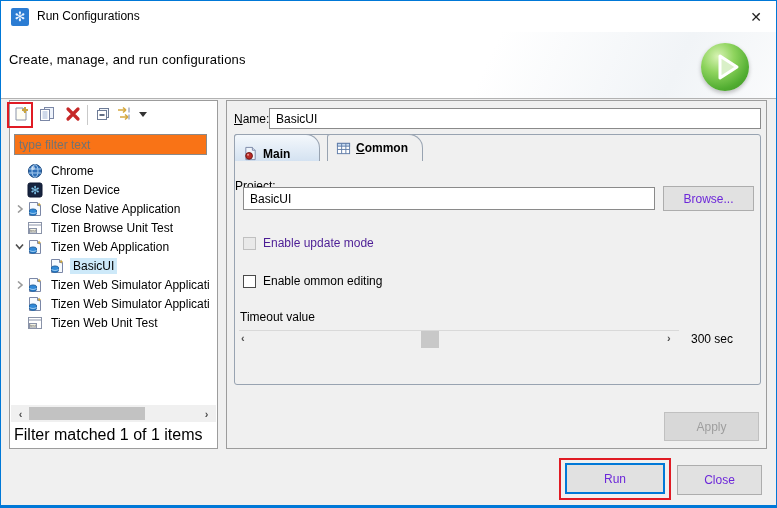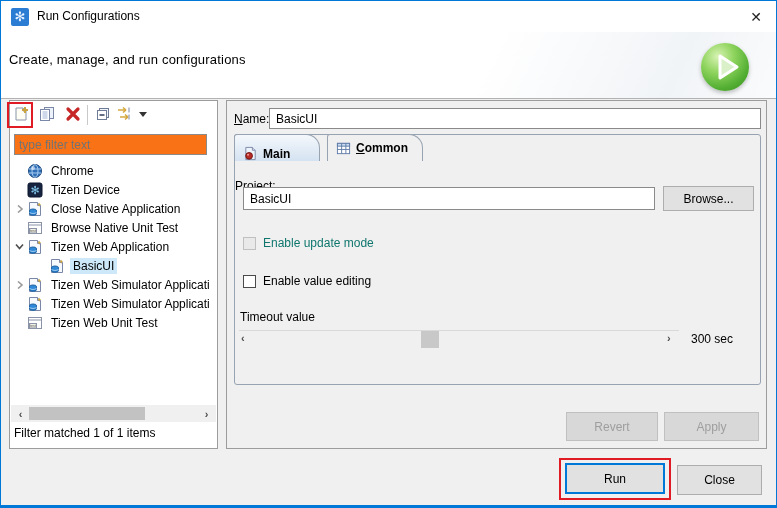--- a/index.html
+++ b/index.html
@@ -51,45 +51,45 @@
   .ticon { width:16px; height:16px; flex:0 0 16px; margin-right:5px; }
   .tlabel { padding:1px 3px; }
   .tsel { background:#cde9f9; }
   .ind { padding-left:22px; }
 
   
   #hscroll { left:10px; top:404px; width:205px; height:17px; background:#f0f0f0; }
   .sb-arrow { position:absolute; top:1px; width:15px; height:15px; color:#4d4d4d; font-size:11px; font-weight:bold;
               display:flex; align-items:center; justify-content:center; }
   #hthumb { position:absolute; left:18px; top:2px; width:116px; height:13px; background:#c2c2c2; }
-  #filter-status { left:13px; top:425px; font-size:12px; }
+  #filter-status { left:13px; top:425px; font-size:16px; }
 
   
   #name-label { left:233px; top:111px; }
   .mnemo { text-decoration:underline; }
   .tfield { border:1px solid #8a8a8a; background:#fff; font-family:"Liberation Sans", sans-serif; font-size:12px; padding:0 6px; color:#000; }
   #name-input { left:268px; top:107px; width:492px; height:21px; }
 
   
   #tab-folder { left:233px; top:133px; width:527px; height:251px; border:1px solid #98a3b1; border-radius:3px; background:#f0f0f0; }
   .tab { position:absolute; top:133px; height:27px; display:flex; align-items:center; gap:5px; padding:0 12px 0 8px; font-size:12px; }
   #tab-main { left:233px; width:86px; background:linear-gradient(#f4f8fc,#d4e2f1);
               border:1px solid #98a3b1; border-bottom:none; border-radius:3px 14px 0 0; font-weight:bold; z-index:3;align-items:flex-end; }
   #tab-common { left:326px; width:96px; background:#f0f0f0; border:1px solid #98a3b1; border-bottom:none;
                 border-radius:3px 14px 0 0; z-index:1;font-weight:bold; }
 
   
   #project-label { left:234px; top:170px;margin-top:8px; }
   #project-input { left:242px; top:186px; width:412px; height:23px; }
   .btn { position:absolute; background:#e1e1e1; border:1px solid #adadad; font-family:"Liberation Sans", sans-serif;
-         font-size:12px; display:flex; align-items:center; justify-content:center; color:#000000; }
+         font-size:12px; display:flex; align-items:center; justify-content:center; color:#6d28d9; }
   #browse-btn { left:662px; top:185px; width:91px; height:25px; }
   .cb { position:absolute; width:13px; height:13px; }
   #cb-update { left:242px; top:236px; background:#e9e9e9; border:1px solid #c0c0c0; }
-  #cb-update-label { left:262px; top:235px; color:#0f766e; }
+  #cb-update-label { left:262px; top:235px; color:#4c1d95; }
   #cb-live { left:242px; top:274px; background:#fff; border:1px solid #4a4a4a; }
   #cb-live-label { left:262px; top:273px; }
   #timeout-label { left:239px; top:309px; }
   #slider-track { left:238px; top:329px; width:440px; height:1px; background:#d9d9d9; }
   .sl-arrow { position:absolute; top:331px; color:#4d4d4d; font-size:11px; font-weight:bold; }
   #sl-left { left:240px; }
   #sl-right { left:666px; }
   #sl-thumb { left:420px; top:330px; width:18px; height:17px; background:#c8c8c8; }
   #timeout-value { left:690px; top:331px; }
 
@@ -202,21 +202,21 @@
   </div>
 
   <div class="trow" style="top:217px;">
     <span class="exp"></span>
     <svg class="ticon" viewBox="0 0 16 16">
       <rect x="1.5" y="2.5" width="13" height="11" fill="#ffffff" stroke="#8a93a8"></rect>
       <path d="M1.5 5 h13" stroke="#8a93a8"></path>
       <rect x="2.5" y="8.5" width="7" height="4.5" fill="#f1f1e4" stroke="#8a93a8"></rect>
       <text x="6" y="12.3" font-size="3.6" text-anchor="middle" fill="#555">test</text>
     </svg>
-    <span class="tlabel">Browse Native Unit Test</span>
+    <span class="tlabel">Tizen Browse Unit Test</span>
   </div>
 
   <div class="trow" style="top:236px;">
     <span class="exp">
       <svg width="9" height="9" viewBox="0 0 9 9">
           <path d="M1 2.5 L4.5 6.5 L8 2.5" fill="none" stroke="#4d4d4d" stroke-width="1.6"></path>
         </svg>
     </span>
     <svg class="ticon" viewBox="0 0 16 16">
       <path d="M2.5 1.5 h8 l3 3 v10 h-11 z" fill="#f6fafe" stroke="#7b87a6"></path>
@@ -315,29 +315,28 @@
   </div>
 
   <div id="project-label" class="abs">Project:</div>
   <input id="project-input" class="abs tfield" value="BasicUI" style="">
   <div id="browse-btn" class="btn">Browse...</div>
 
   <div id="cb-update" class="cb"></div>
   <div id="cb-update-label" class="abs">Enable update mode</div>
 
   <div id="cb-live" class="cb"></div>
-  <div id="cb-live-label" class="abs">Enable value editing</div>
+  <div id="cb-live-label" class="abs">Enable ommon editing</div>
 
   <div id="timeout-label" class="abs">Timeout value</div>
   <div id="slider-track" class="abs"></div>
   <div id="sl-left" class="sl-arrow">‹</div>
   <div id="sl-thumb" class="abs"></div>
   <div id="sl-right" class="sl-arrow">›</div>
   <div id="timeout-value" class="abs">300 sec</div>
 
-  <div id="revert-btn" class="btn btn-disabled">Revert</div>
   <div id="apply-btn" class="btn btn-disabled">Apply</div>
 
   <div id="red-box-run" class="abs red-box"></div>
   <div id="run-btn" class="btn">Run</div>
   <div id="close-btn2" class="btn">Close</div>
 
 </div>
 
 </body></html>

